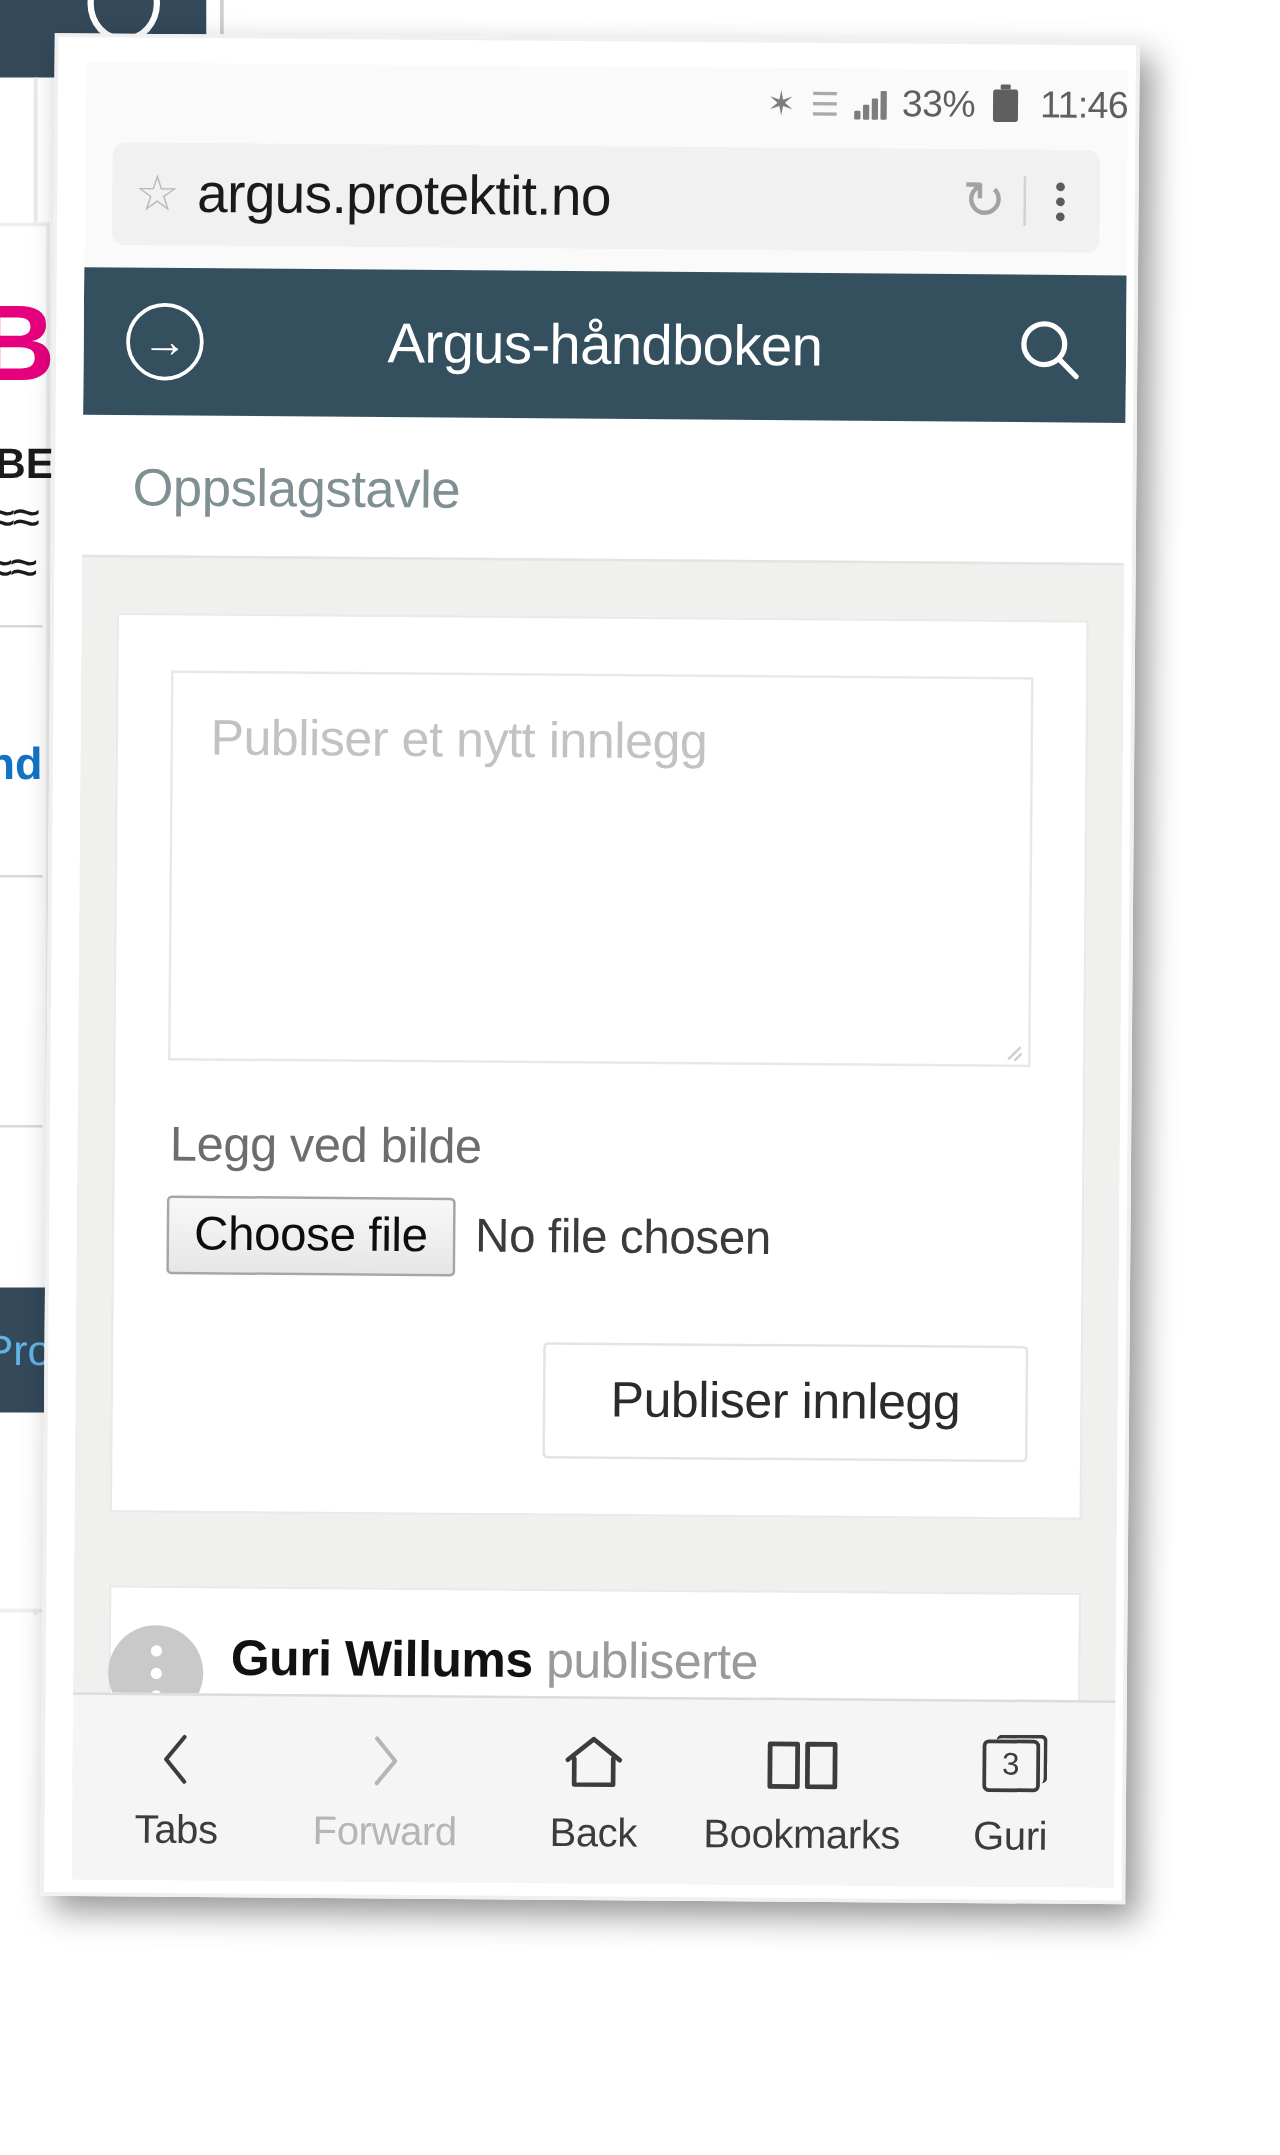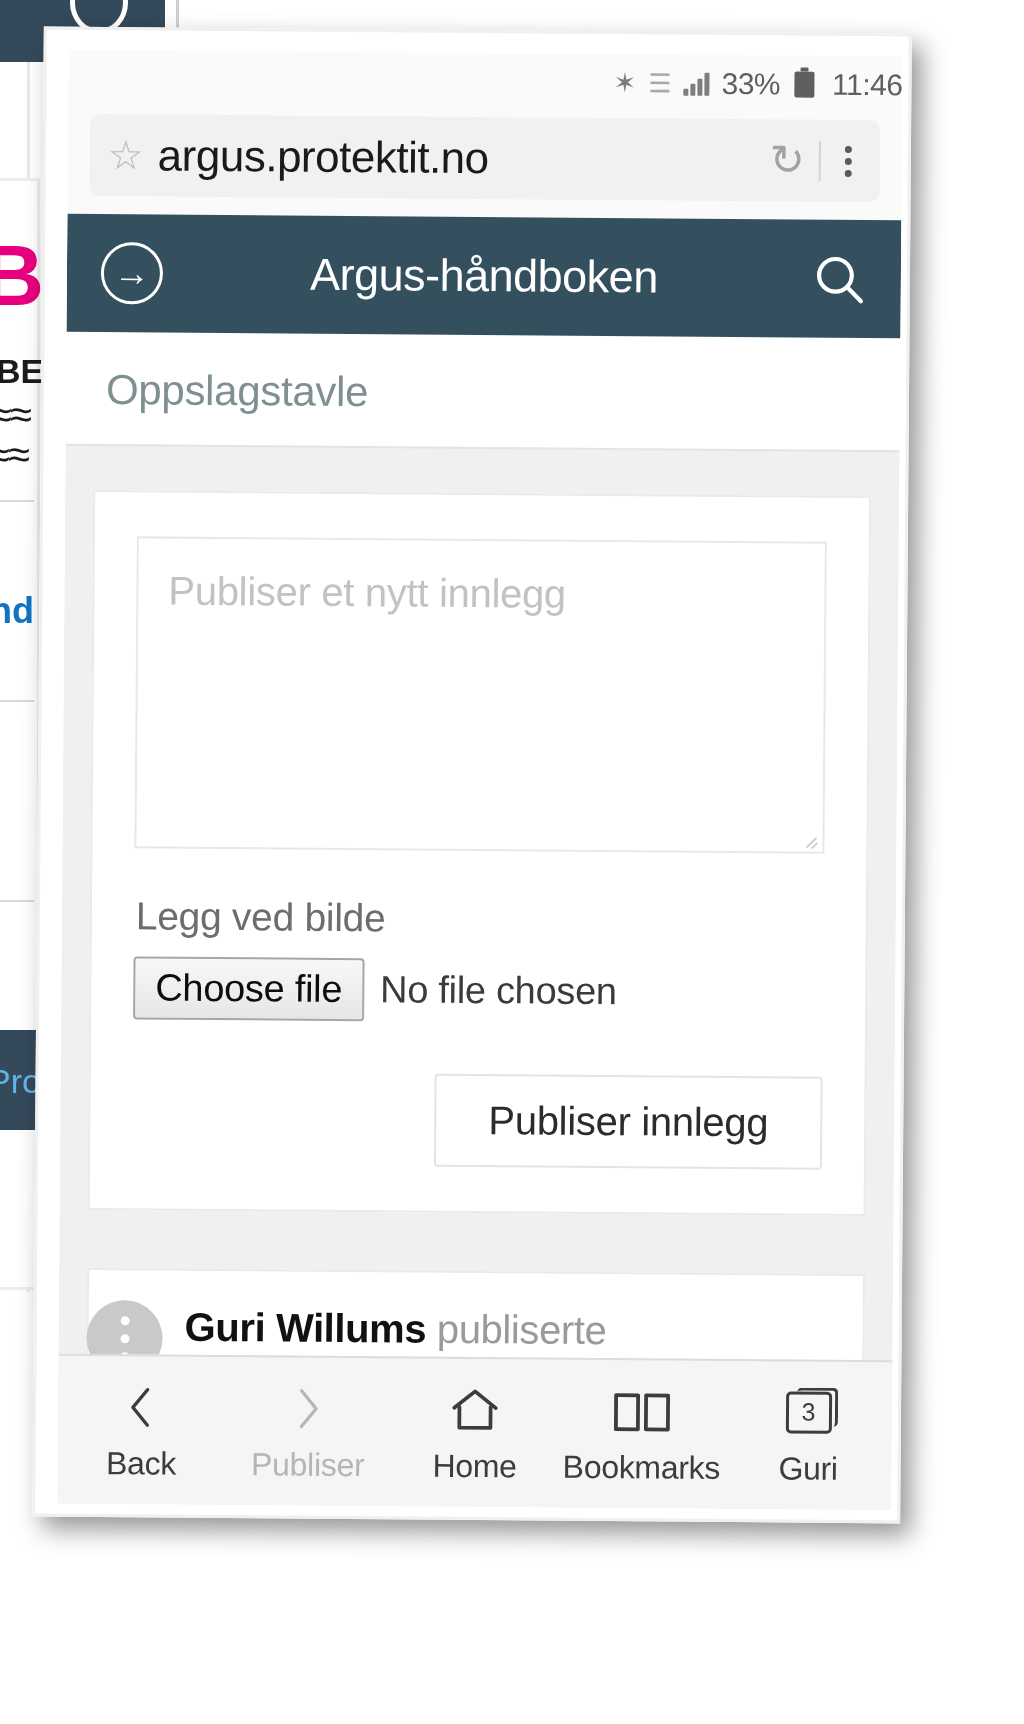--- a/index.html
+++ b/index.html
@@ -373,40 +373,40 @@
     </div>
 
     <div class="bottom-nav">
 
       <div class="nav-item">
         <span class="nav-glyph">
           <svg width="40" height="52" viewBox="0 0 24 32" fill="none" stroke="currentColor" stroke-width="2" stroke-linecap="round" stroke-linejoin="round">
               <polyline points="16,5 7,16 16,27"></polyline>
             </svg>
         </span>
-        <span class="nav-label">Back</span>
+        <span class="nav-label">Tabs</span>
       </div>
 
       <div class="nav-item disabled">
         <span class="nav-glyph">
           <svg width="40" height="52" viewBox="0 0 24 32" fill="none" stroke="currentColor" stroke-width="2" stroke-linecap="round" stroke-linejoin="round">
               <polyline points="8,5 17,16 8,27"></polyline>
             </svg>
         </span>
-        <span class="nav-label">Publiser</span>
+        <span class="nav-label">Forward</span>
       </div>
 
       <div class="nav-item">
         <span class="nav-glyph">
           <svg width="54" height="50" viewBox="0 0 26 24" fill="none" stroke="currentColor" stroke-width="1.8" stroke-linecap="round" stroke-linejoin="round">
             <path d="M3 11 L13 3 L23 11"></path>
             <path d="M5.5 10.5 V20.5 H20.5 V10.5"></path>
           </svg>
         </span>
-        <span class="nav-label">Home</span>
+        <span class="nav-label">Back</span>
       </div>
 
       <div class="nav-item">
         <span class="nav-glyph">
           <svg width="60" height="48" viewBox="0 0 30 24" fill="none" stroke="currentColor" stroke-width="1.9" stroke-linejoin="round">
             <path d="M2 4 h11 v17 h-11 z"></path>
             <path d="M17 4 h11 v17 h-11 z"></path>
           </svg>
         </span>
         <span class="nav-label">Bookmarks</span>

